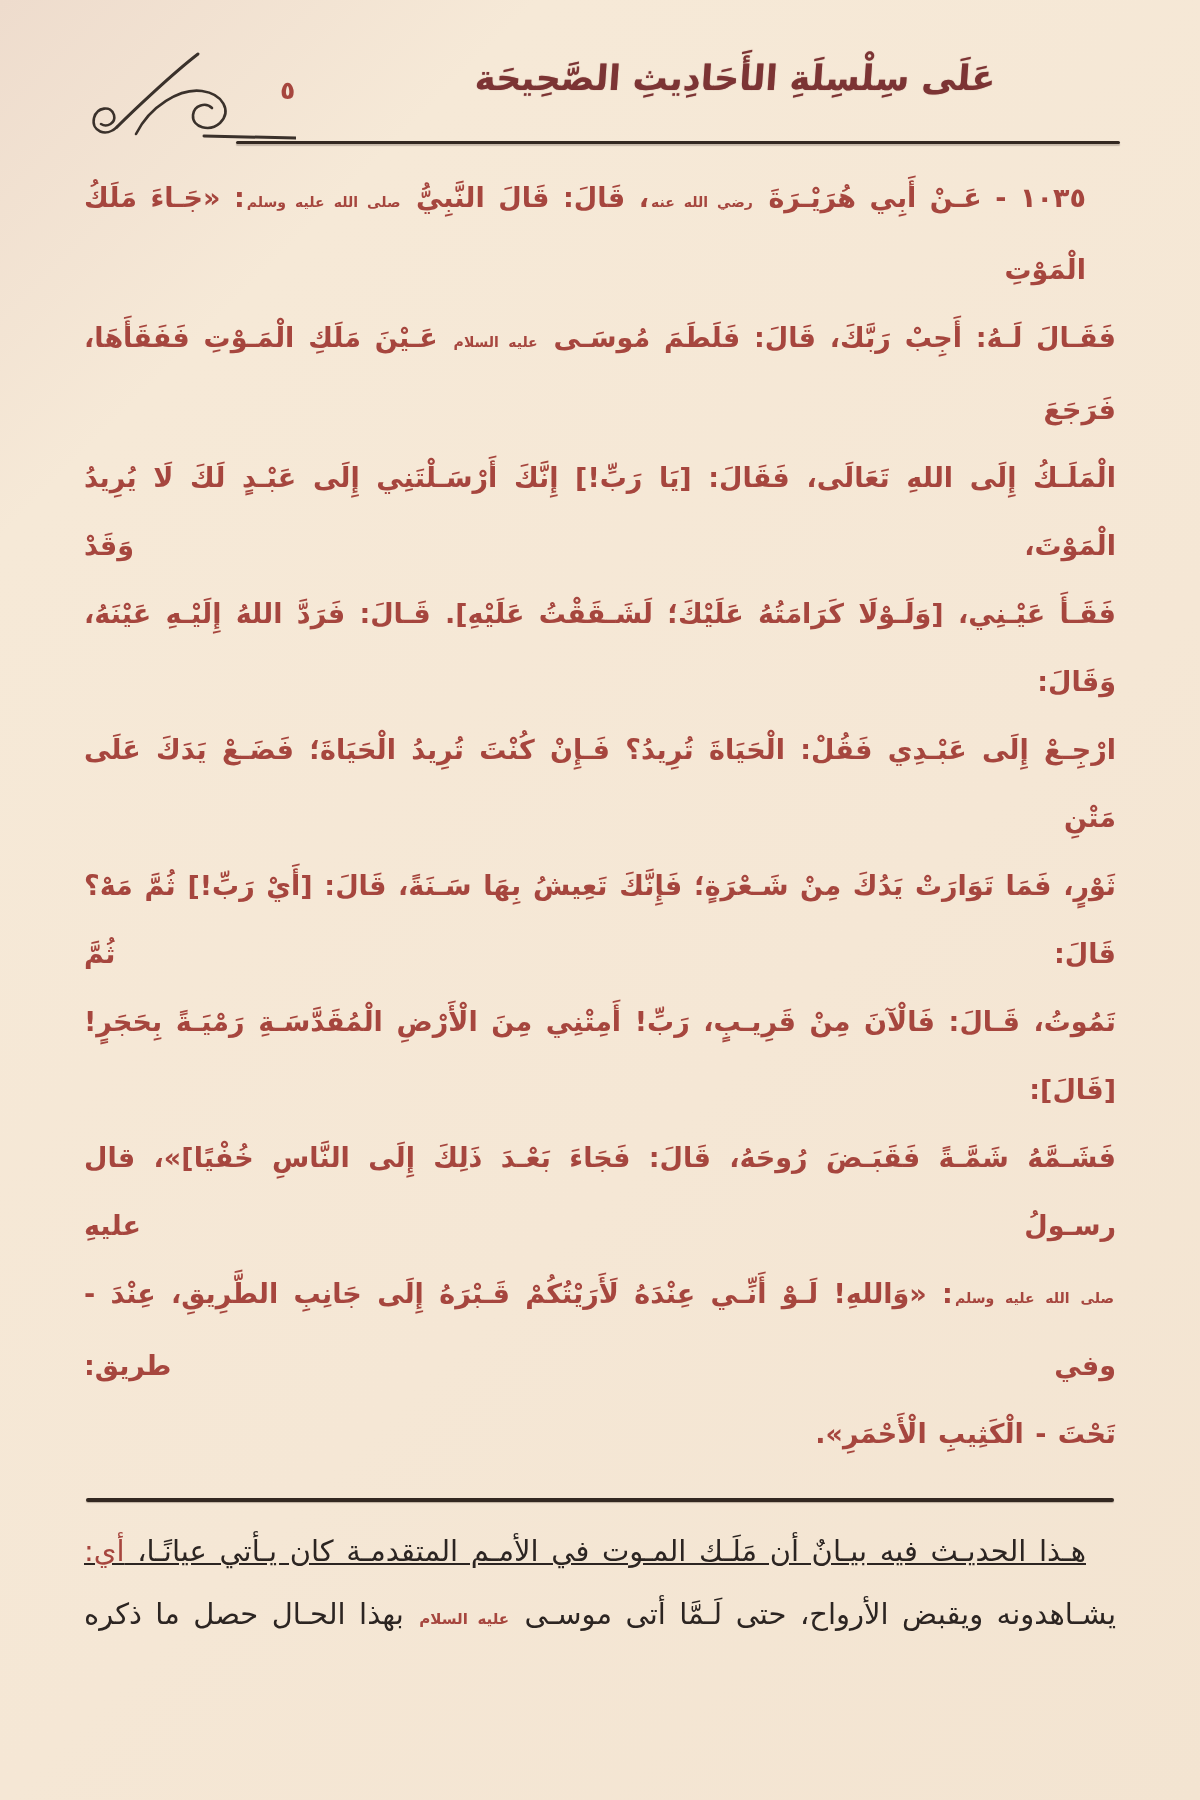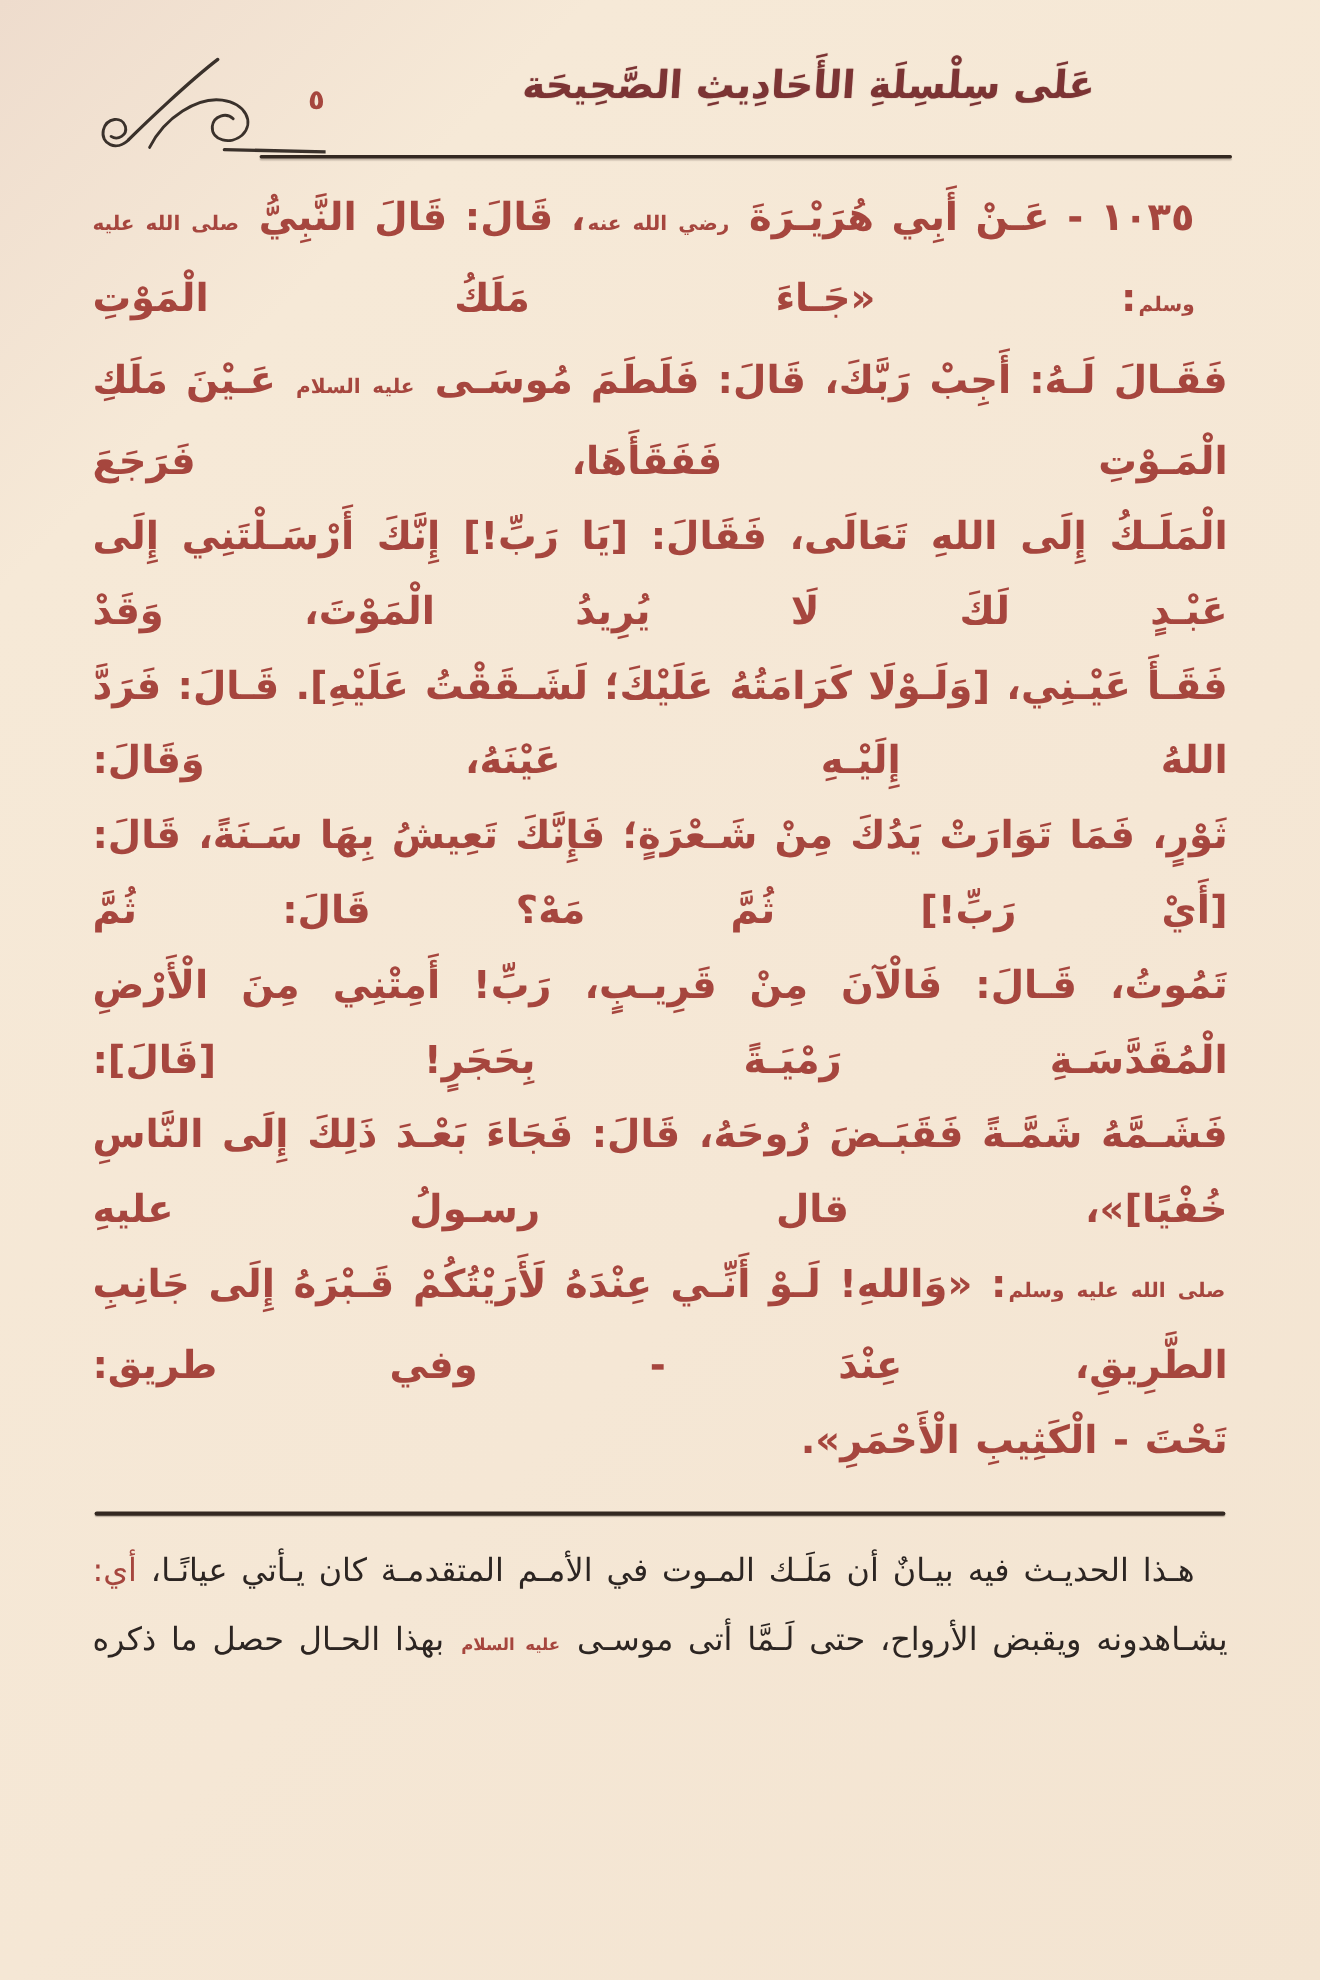--- a/index.html
+++ b/index.html
@@ -46,21 +46,21 @@
     -moz-text-align-last:justify;
     text-justify:inter-word;
     white-space:normal;
   }
   .line.no-justify{text-align:center;text-align-last:right;-moz-text-align-last:right;}
 
   .hadith{
     margin-top:14px;
     color:var(--red);
     font-weight:bold;
-    font-size:35px;
+    font-size:27px;
     line-height:68px;
     word-spacing:2px;
   }
   .seg-h{
     font-size:0.52em;
     font-weight:bold;
     color:var(--red);
     letter-spacing:-0.5px;
     padding:0 2px;
   }
@@ -95,32 +95,33 @@
     <div class="header-title">عَلَى سِلْسِلَةِ الأَحَادِيثِ الصَّحِيحَة</div>
     <div class="header-rule"></div>
   </header>
 
   <main>
     <section class="hadith" dir="rtl">
         <div class="line" style="padding-right: 30px;"><span>١٠٣٥ - عَـنْ أَبِي هُرَيْـرَةَ </span><span class="seg-h">رضي الله عنه</span><span>، قَالَ: قَالَ النَّبِيُّ </span><span class="seg-h">صلى الله عليه وسلم</span><span>: «جَـاءَ مَلَكُ الْمَوْتِ</span></div>
         <div class="line"><span>فَقَـالَ لَـهُ: أَجِبْ رَبَّكَ، قَالَ: فَلَطَمَ مُوسَـى </span><span class="seg-h">عليه السلام</span><span> عَـيْنَ مَلَكِ الْمَـوْتِ فَفَقَأَهَا، فَرَجَعَ</span></div>
         <div class="line"><span>الْمَلَـكُ إِلَى اللهِ تَعَالَى، فَقَالَ: [يَا رَبِّ!] إِنَّكَ أَرْسَـلْتَنِي إِلَى عَبْـدٍ لَكَ لَا يُرِيدُ الْمَوْتَ، وَقَدْ</span></div>
         <div class="line"><span>فَقَـأَ عَيْـنِي، [وَلَـوْلَا كَرَامَتُهُ عَلَيْكَ؛ لَشَـقَقْتُ عَلَيْهِ]. قَـالَ: فَرَدَّ اللهُ إِلَيْـهِ عَيْنَهُ، وَقَالَ:</span></div>
+        <div class="line"><span>ارْجِـعْ إِلَى عَبْـدِي فَقُلْ: الْحَيَاةَ تُرِيدُ؟ فَـإِنْ كُنْتَ تُرِيدُ الْحَيَاةَ؛ فَضَـعْ يَدَكَ عَلَى مَتْنِ</span></div>
         <div class="line"><span>ثَوْرٍ، فَمَا تَوَارَتْ يَدُكَ مِنْ شَـعْرَةٍ؛ فَإِنَّكَ تَعِيشُ بِهَا سَـنَةً، قَالَ: [أَيْ رَبِّ!] ثُمَّ مَهْ؟ قَالَ: ثُمَّ</span></div>
         <div class="line"><span>تَمُوتُ، قَـالَ: فَالْآنَ مِنْ قَرِيـبٍ، رَبِّ! أَمِتْنِي مِنَ الْأَرْضِ الْمُقَدَّسَـةِ رَمْيَـةً بِحَجَرٍ! [قَالَ]:</span></div>
         <div class="line"><span>فَشَـمَّهُ شَمَّـةً فَقَبَـضَ رُوحَهُ، قَالَ: فَجَاءَ بَعْـدَ ذَلِكَ إِلَى النَّاسِ خُفْيًا]»، قال رسـولُ عليهِ</span></div>
         <div class="line"><span class="seg-h">صلى الله عليه وسلم</span><span>: «وَاللهِ! لَـوْ أَنِّـي عِنْدَهُ لَأَرَيْتُكُمْ قَـبْرَهُ إِلَى جَانِبِ الطَّرِيقِ، عِنْدَ - وفي طريق:</span></div>
         <div class="line no-justify"><span>تَحْتَ - الْكَثِيبِ الْأَحْمَرِ».</span></div>
       </section>
 
     <div class="section-divider"></div>
 
     <section class="commentary" dir="rtl">
       <div class="para1">
-          <div class="line" style="padding-right: 30px;"><span>هـذا الحديـث فيه بيـانٌ أن مَلَـك المـوت في الأمـم المتقدمـة كان يـأتي عيانًـا، </span><span class="seg-r">أي:</span></div>
+          <div class="line" style="padding-right: 30px; text-decoration: underline;"><span>هـذا الحديـث فيه بيـانٌ أن مَلَـك المـوت في الأمـم المتقدمـة كان يـأتي عيانًـا، </span><span class="seg-r">أي:</span></div>
           <div class="line"><span>يشـاهدونه ويقبض الأرواح، حتى لَـمَّا أتى موسـى </span><span class="seg-h">عليه السلام</span><span> بهذا الحـال حصل ما ذكره</span></div>
           <div class="line"></div>
         </div>
 
     </section>
   </main>
 
 </div>
 
 </body></html>

